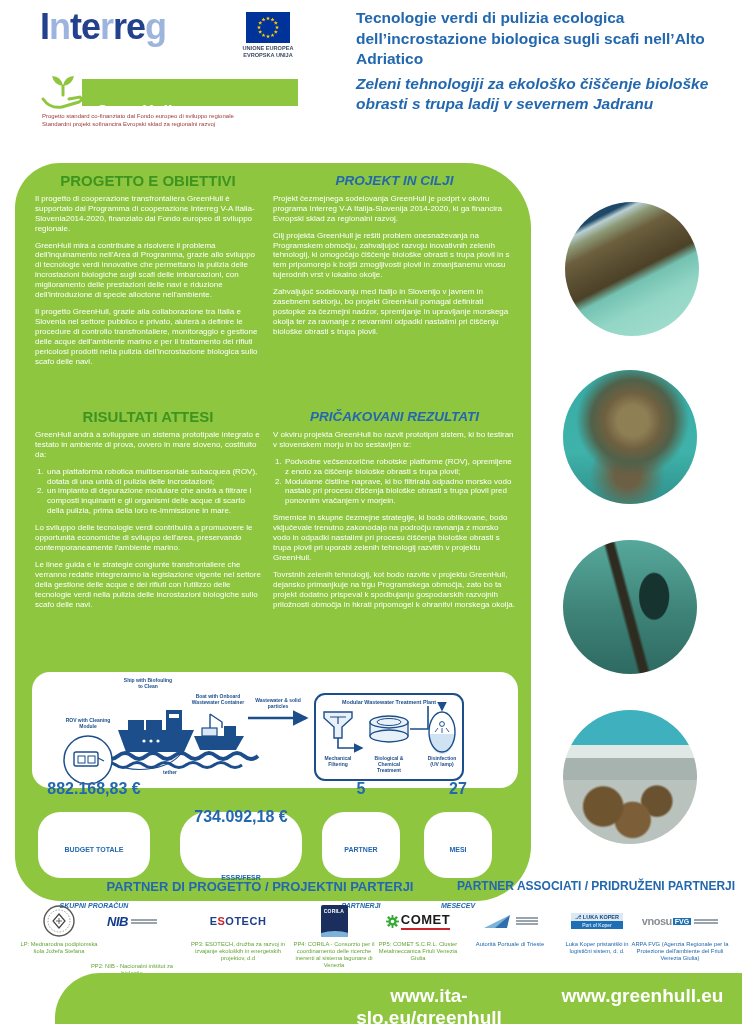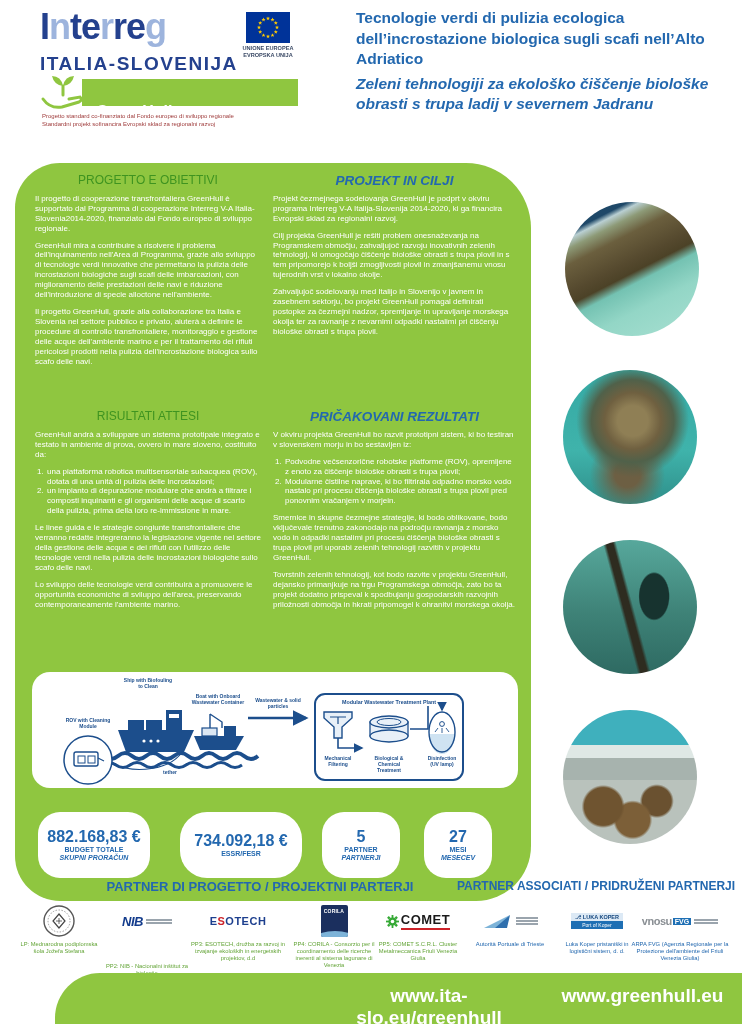--- a/index.html
+++ b/index.html
@@ -19,21 +19,21 @@
   .titleblock{position:absolute;left:356px;top:8px;width:376px;color:#2368af;}
   .title-it{font-size:15.5px;line-height:20.5px;font-weight:bold;margin:0;}
   .title-sl{font-size:15.5px;line-height:20.5px;font-weight:bold;font-style:italic;margin:4px 0 0 0;}
   
   .panel{position:absolute;left:15px;top:163px;width:516px;height:738px;background:#8fc640;
          border-radius:45px 65px 55px 45px;}
   .col{position:absolute;color:#fff;font-size:8px;line-height:9.9px;}
   .col p{margin:0 0 7px 0;}
   .col ol{margin:0 0 7px 0;padding:0 0 0 11px;}
   .col li{margin:0;padding:0 0 0 1px;}
-  .h-it{font-size:12px;font-weight:normal;color:#3f9420;text-align:center;margin:0 0 8px 0;}
+  .h-it{font-size:15px;font-weight:bold;color:#3f9420;text-align:center;margin:0 0 8px 0;}
   .h-sl{font-size:13.5px;font-weight:bold;font-style:italic;color:#2368af;text-align:center;margin:0 0 8px 0;}
   .obj-it{left:35px;top:176px;width:226px;}
   .obj-sl{left:273px;top:176px;width:243px;}
   .res-it{left:35px;top:412px;width:226px;}
   .res-sl{left:273px;top:412px;width:243px;}
   
   .photo{position:absolute;width:134px;height:134px;border-radius:50%;}
   .photo1{left:565px;top:202px;background:
     linear-gradient(153deg,#1e4868 0%,#1e4868 16%,#b9cfd2 19%,#8d9a77 24%,#6b5f3e 32%,#55492e 46%,#4c4227 52%,#74c2b2 58%,#93d6c6 72%,#a8e0d2 100%);}
   .photo2{left:563px;top:370px;background:
@@ -46,21 +46,21 @@
     linear-gradient(180deg,#57a89c 0%,#3e8277 55%,#2e6a62 100%);}
   .photo4{left:563px;top:710px;background:
     radial-gradient(circle at 30% 72%,#6f5430 0 14%,rgba(0,0,0,0) 16%),
     radial-gradient(circle at 52% 82%,#7c5f38 0 13%,rgba(0,0,0,0) 15%),
     radial-gradient(circle at 70% 68%,#6a5130 0 11%,rgba(0,0,0,0) 13%),
     linear-gradient(180deg,#3fb0bd 0 26%,#dfe8e5 26% 36%,#a7b3ae 36% 52%,#b9c2bc 52% 100%);}
   
   .diagrambox{position:absolute;left:32px;top:672px;width:486px;height:116px;background:#fff;border-radius:18px;}
   
   .bubble{position:absolute;top:812px;height:66px;background:#fff;border-radius:22px;color:#2368af;
-          display:flex;flex-direction:column;align-items:center;justify-content:center;text-align:center;}
+          display:flex;flex-direction:column;align-items:center;justify-content:center;text-align:center;gap:48px;}
   .bubble .val{font-size:16px;font-weight:bold;line-height:18px;}
   .bubble .l1{font-size:7px;font-weight:bold;line-height:8.5px;}
   .bubble .l2{font-size:7px;font-weight:bold;font-style:italic;line-height:8.5px;}
   .b1{left:38px;width:112px;}
   .b2{left:180px;width:122px;border-radius:27px;}
   .b3{left:322px;width:78px;}
   .b4{left:424px;width:68px;}
   
   .pheading{position:absolute;top:879px;font-weight:bold;color:#2368af;text-align:center;}
   .ph1{left:60px;width:400px;font-size:13px;}
@@ -118,21 +118,20 @@
       <use href="#star" x="13" y="15.5"></use>
         <use href="#star" x="14.2" y="11"></use>
         <use href="#star" x="17.5" y="7.7"></use>
     </g>
   </svg>
   <div class="eulabel">
     <div>UNIONE EUROPEA</div>
     <div>EVROPSKA UNIJA</div>
   </div>
 
-  <div class="programme">ITALIA-SLOVENIJA</div>
 
   <svg class="handicon" width="48" height="42" viewBox="0 0 48 42">
     <g stroke="#8fc640" fill="none" stroke-width="3" stroke-linecap="round">
       <path d="M5,27 q7,10 19,8 l17,-5 q4,-2 1,-5 l-11,2"></path>
       <path d="M25,23 v-9"></path>
     </g>
     <path d="M25,14 q-9,-1 -11,-10 q9,0 11,10 z" fill="#8fc640"></path>
     <path d="M25,14 q9,-1 11,-10 q-9,0 -11,10 z" fill="#8fc640"></path>
   </svg>
   <div class="ghbar">
@@ -165,22 +164,22 @@
     <p>Zahvaljujoč sodelovanju med Italijo in Slovenijo v javnem in zasebnem sektorju, bo projekt GreenHull pomagal definirati postopke za čezmejni nadzor, spremljanje in upravljanje morskega okolja ter za ravnanje z nevarnimi odpadki nastalimi pri čiščenju biološke obrasti s trupa plovil.</p>
   </div>
 
   <div class="col res-it">
     <h2 class="h-it">RISULTATI ATTESI</h2>
     <p>GreenHull andrà a sviluppare un sistema prototipale integrato e testato in ambiente di prova, ovvero in mare sloveno, costituito da:</p>
     <ol>
       <li>una piattaforma robotica multisensoriale subacquea (ROV), dotata di una unità di pulizia delle incrostazioni;</li>
       <li>un impianto di depurazione modulare che andrà a filtrare i composti inquinanti e gli organismi delle acque di scarto della pulizia, prima della loro re-immissione in mare.</li>
     </ol>
+    <p>Lo sviluppo delle tecnologie verdi contribuirà a promuovere le opportunità economiche di sviluppo dell'area, preservando contemporaneamente l'ambiente marino.</p>
     <p>Le linee guida e le strategie congiunte transfrontaliere che verranno redatte integreranno la legislazione vigente nel settore della gestione delle acque e dei rifiuti con l'utilizzo delle tecnologie verdi nella pulizia delle incrostazioni biologiche sullo scafo delle navi.</p>
-    <p>Lo sviluppo delle tecnologie verdi contribuirà a promuovere le opportunità economiche di sviluppo dell'area, preservando contemporaneamente l'ambiente marino.</p>
   </div>
 
   <div class="col res-sl">
     <h2 class="h-sl">PRIČAKOVANI REZULTATI</h2>
     <p>V okviru projekta GreenHull bo razvit prototipni sistem, ki bo testiran v slovenskem morju in bo sestavljen iz:</p>
     <ol>
       <li>Podvodne večsenzorične robotske platforme (ROV), opremljene z enoto za čiščenje biološke obrasti s trupa plovil;</li>
       <li>Modularne čistilne naprave, ki bo filtrirala odpadno morsko vodo nastalo pri procesu čiščenja biološke obrasti s trupa plovil pred ponovnim vračanjem v morjein.</li>
     </ol>
     <p>Smernice in skupne čezmejne strategije, ki bodo oblikovane, bodo vključevale trenutno zakonodajo na področju ravnanja z morsko vodo in odpadki nastalimi pri procesu čiščenja biološke obrasti s trupa plovil pri uporabi zelenih tehnologij razvitih v projektu GreenHull.</p>
@@ -310,21 +309,21 @@
       <svg width="34" height="34" viewBox="0 0 34 34">
         <circle cx="17" cy="17" r="15" fill="none" stroke="#555" stroke-width="1.4"></circle>
         <circle cx="17" cy="17" r="11" fill="none" stroke="#888" stroke-width="0.8" stroke-dasharray="1.5,1.5"></circle>
         <path d="M17,10 L23,17 L17,24 L11,17 Z" fill="none" stroke="#444" stroke-width="1.2"></path>
         <path d="M14,17 h6 M17,14 v6" stroke="#444" stroke-width="0.8"></path>
       </svg>
     </div>
     <div class="pcap cap-green">LP: Mednarodna podiplomska šola Jožefa Stefana</div>
   </div>
 
-  <div class="pcell" style="left:103px;width:88px;gap:22px;">
+  <div class="pcell" style="left:88px;width:88px;gap:22px;">
     <div class="plogo">
       <span class="nibword">NIB</span>
       <span class="microbars" style="width:26px;margin-left:3px;">
           <i></i>
           <i></i>
         </span>
     </div>
     <div class="pcap cap-green">PP2: NIB - Nacionalni inštitut za biologijo</div>
   </div>
 

